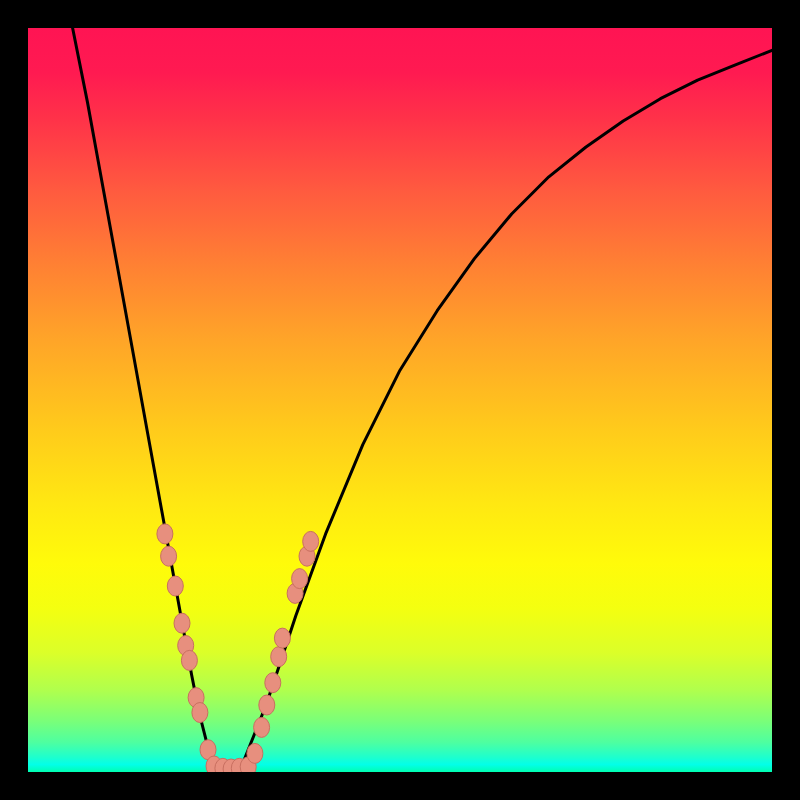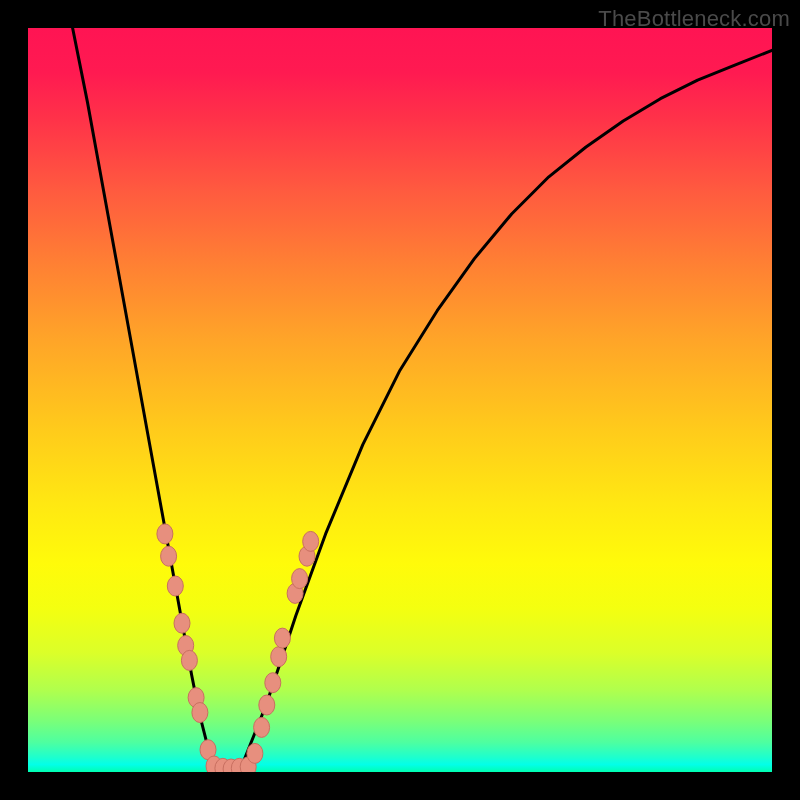--- a/index.html
+++ b/index.html
@@ -100,14 +100,13 @@
           <ellipse cx="244.8" cy="654.7" rx="8" ry="10" fill="#e78f7e" stroke="#c86f60" stroke-width="1"></ellipse>
           <ellipse cx="250.7" cy="628.7" rx="8" ry="10" fill="#e78f7e" stroke="#c86f60" stroke-width="1"></ellipse>
           <ellipse cx="254.4" cy="610.1" rx="8" ry="10" fill="#e78f7e" stroke="#c86f60" stroke-width="1"></ellipse>
           <ellipse cx="267.1" cy="565.4" rx="8" ry="10" fill="#e78f7e" stroke="#c86f60" stroke-width="1"></ellipse>
           <ellipse cx="271.6" cy="550.6" rx="8" ry="10" fill="#e78f7e" stroke="#c86f60" stroke-width="1"></ellipse>
           <ellipse cx="279.0" cy="528.2" rx="8" ry="10" fill="#e78f7e" stroke="#c86f60" stroke-width="1"></ellipse>
           <ellipse cx="282.7" cy="513.4" rx="8" ry="10" fill="#e78f7e" stroke="#c86f60" stroke-width="1"></ellipse>
         </g>
     </svg>
   </div>
-  <div class="watermark">TheBottleneck.com</div>
 </div>
 
 </body></html>

